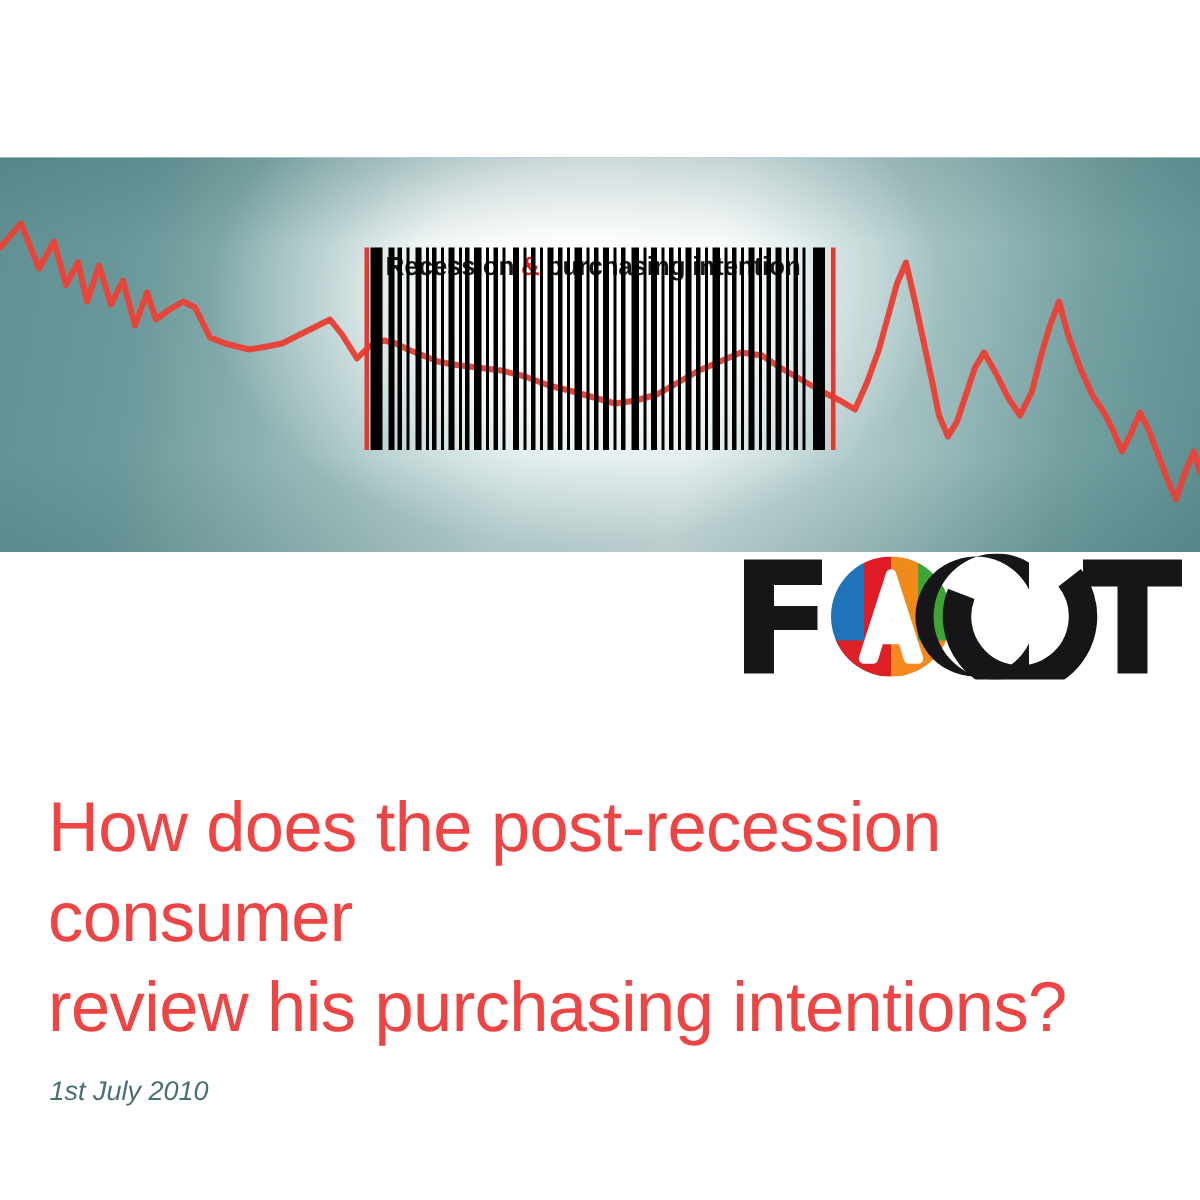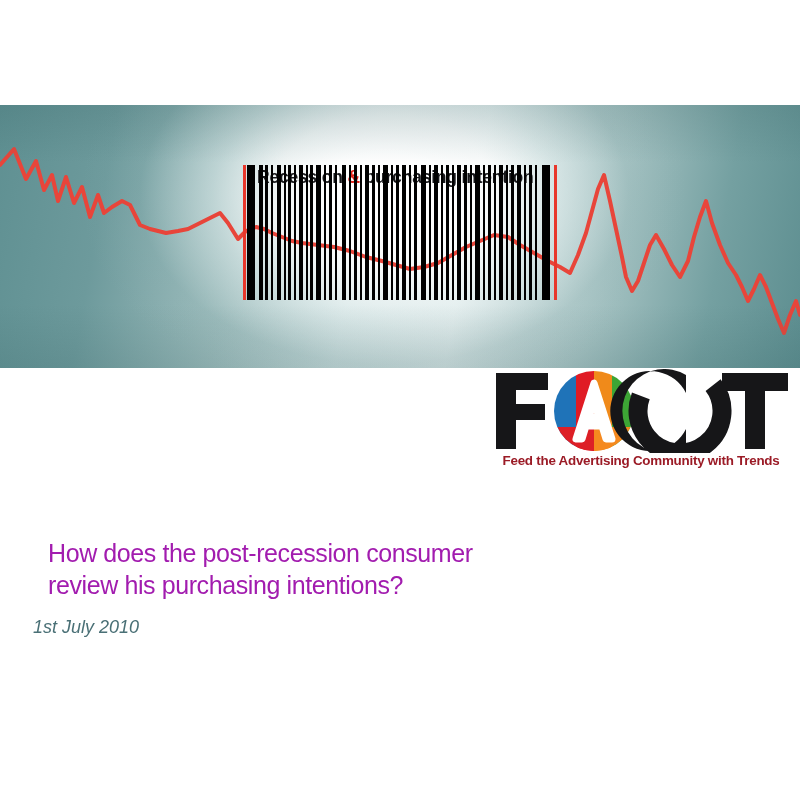--- a/index.html
+++ b/index.html
@@ -169,27 +169,27 @@
   }
 
   
   .title-block {
     position: absolute;
     left: 32px;
     top: 521px;
     width: 740px;
   }
   .slide-title {
-    margin: 16px;
-    font-family: "Liberation Sans", sans-serif;
-    font-size: 25px;
+    margin: 0;
+    font-family: "Liberation Sans", sans-serif;
+    font-size: 47px;
     font-weight: normal;
     line-height: 1.28;
     letter-spacing: -0.4px;
-    color: #a21caf;
+    color: #ef4444;
     white-space: pre-line;
   }
   .slide-date {
     margin: 16px 0 0 1px;
     font-family: "Liberation Sans", sans-serif;
     font-size: 18px;
     font-weight: normal;
     letter-spacing: 0px;
     color: #4a7076;
     font-style: italic;
@@ -286,21 +286,20 @@
         </g>
 
         <path d="M104,14 L86,70 L92,70 L96,57 L112,57 L116,70 L122,70 Z M99,48 L104,32 L109,48 Z" fill="#ffffff" stroke="#ffffff" stroke-width="7" stroke-linejoin="round"></path>
       </g>
 
       <path d="M196,24 A40,40 0 1 0 196,60 L196,78 A42,42 0 1 1 196,6 Z" fill="#161618"></path>
       <circle cx="190" cy="42" r="42" fill="none" stroke="#161618" stroke-width="19" stroke-dasharray="175 90" transform="rotate(-38 190 42)"></circle>
 
       <path d="M232,4 L298,4 L298,22 L275,22 L275,80 L255,80 L255,22 L232,22 Z" fill="#161618"></path>
     </svg>
-    <div class="fact-tagline">Feed the Advertising Community with Trends</div>
   </div>
 
   <div class="title-block">
     <h1 class="slide-title">How does the post-recession consumer
 review his purchasing intentions?</h1>
     <div class="slide-date">1st July 2010</div>
   </div>
 
 </div>
 

